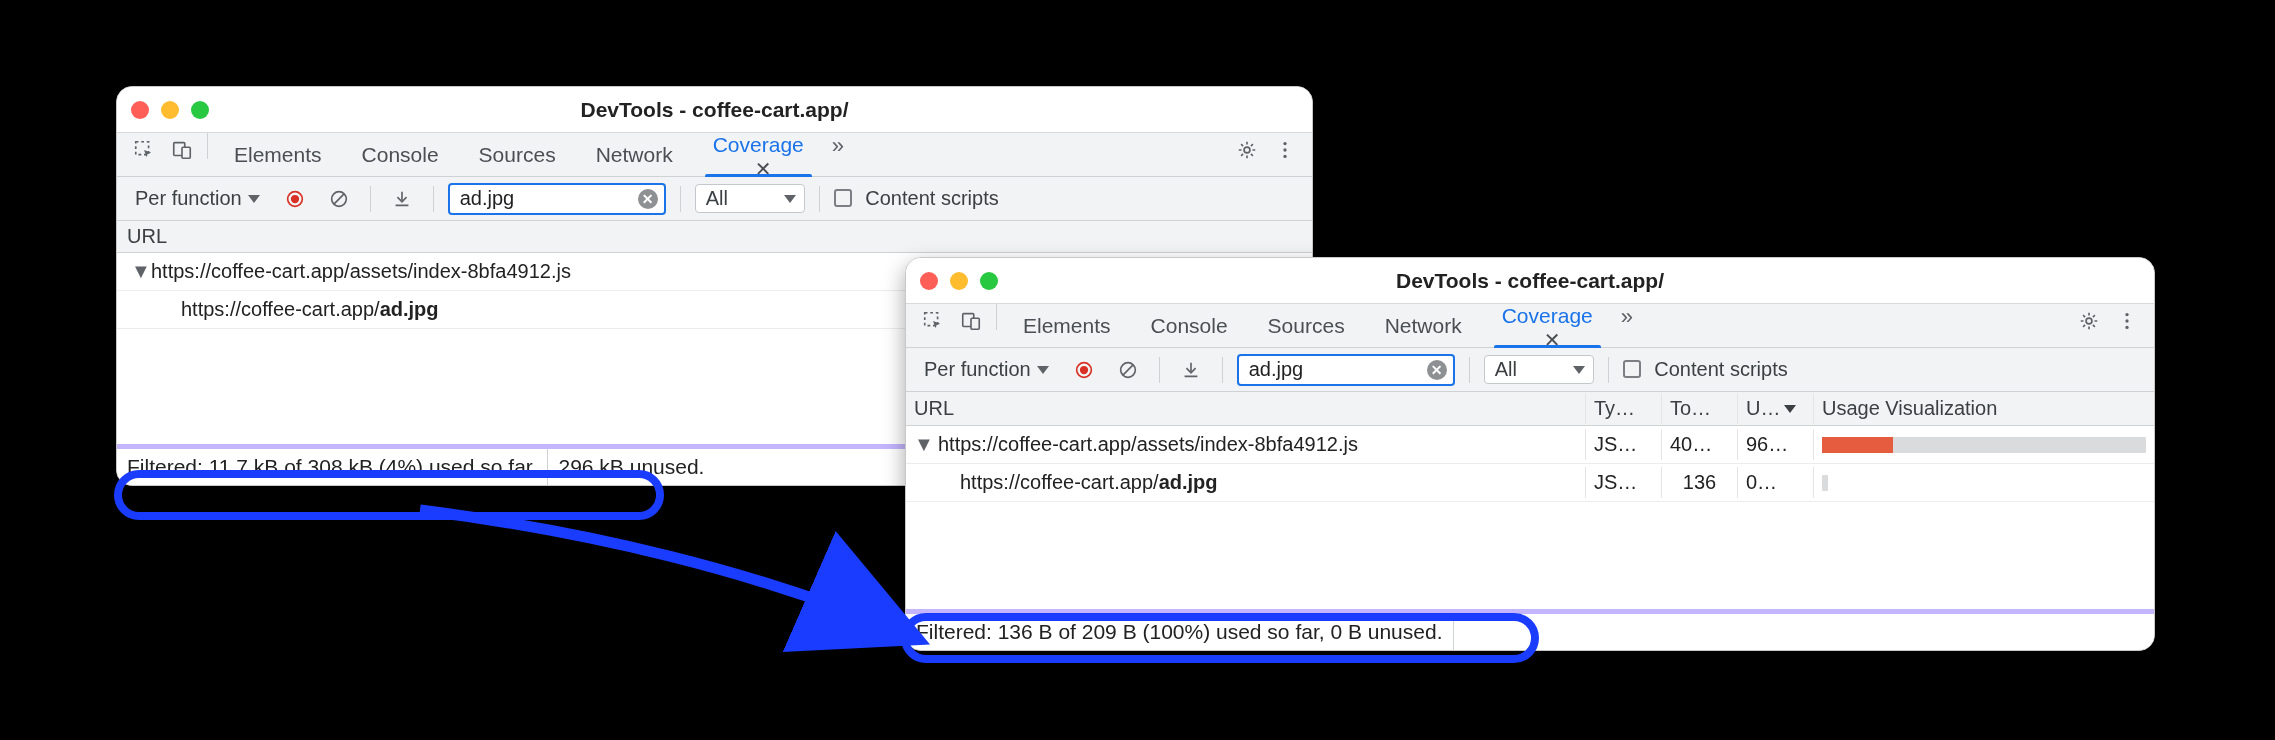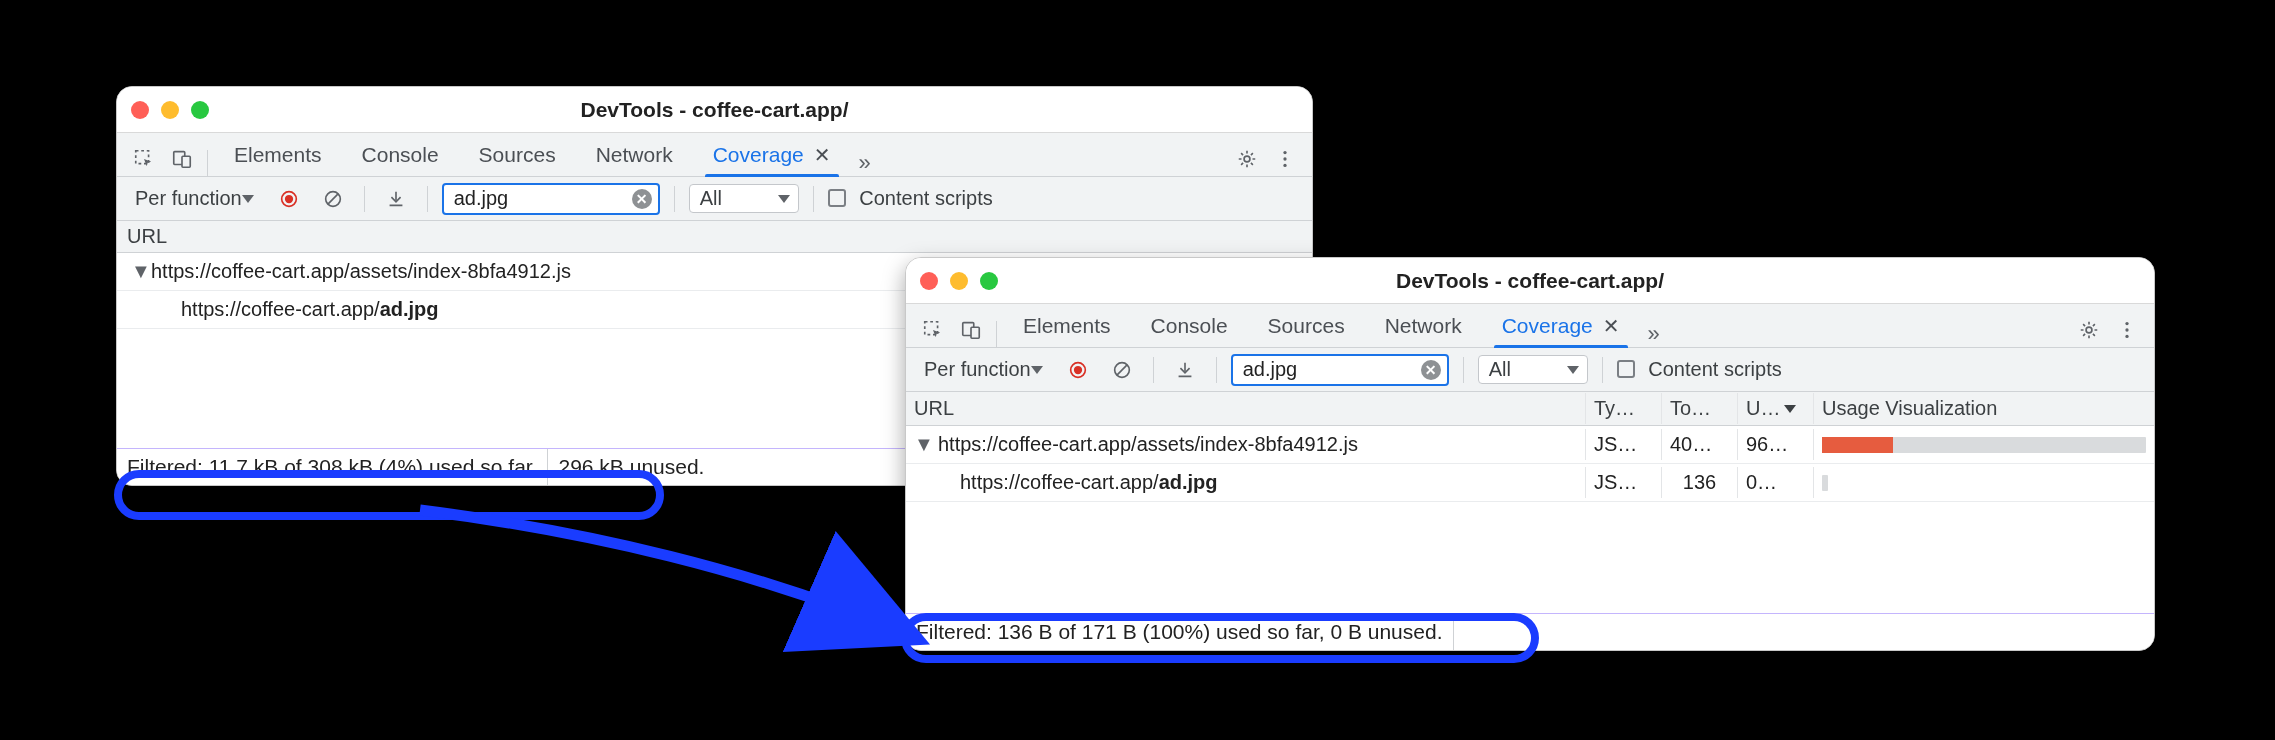--- a/index.html
+++ b/index.html
@@ -29,62 +29,62 @@
   .dot { width: 18px; height: 18px; border-radius: 50%; }
   .dot.red    { background: #ff5f57; }
   .dot.yellow { background: #febc2e; }
   .dot.green  { background: #28c840; }
   .title { flex: 1; text-align: center; font-weight: 600; font-size: 21px; color: #222; }
   .title-spacer { width: 78px; }
 
   
   .tabs {
     height: 44px;
-    display: flex; align-items: flex-end;
+    display: flex; align-items: flex-start;
     padding: 0 10px;
     background: #f1f3f4;
     border-bottom: 1px solid #cfd2d5;
     gap: 4px;
   }
   .tabs .ibtn, .toolbar .ibtn {
     width: 34px; height: 34px;
     display: flex; align-items: center; justify-content: center;
     border-radius: 4px;
     color: #5f6368;
   }
   .tab {
     padding: 0 18px;
     height: 100%;
     display: flex; align-items: center;
     color: #4b4f54;
     font-size: 21px;
     cursor: default;
   }
-  .tab.active { color: #1a73e8; position: relative; }
+  .tab.active { color: #1a73e8; position: relative; flex-direction: column; }
   .tab.active::after {
     content: ""; position: absolute; left: 10px; right: 10px; bottom: -1px;
     height: 3px; background: #1a73e8; border-radius: 2px 2px 0 0;
   }
   .tab .x { margin-left: 10px; color: #4b4f54; font-size: 20px; }
   .chevrons { padding: 0 6px; color: #5f6368; font-size: 22px; }
   .tabs .spacer { flex: 1; }
 
   
   .toolbar {
     height: 44px;
     display: flex; align-items: center;
     padding: 0 10px;
     gap: 10px;
     background: #f1f3f4;
     border-bottom: 1px solid #cfd2d5;
     font-size: 20px;
     color: #3c4043;
   }
   .select {
-    display: flex; align-items: center; 
+    display: flex; align-items: center; gap: 6px;
     padding: 2px 8px;
     color: #3c4043;
   }
   .select.boxed {
     border: 1px solid #c4c7cb;
     border-radius: 4px;
     background: #fff;
     padding: 2px 26px 2px 10px;
     position: relative;
   }
@@ -173,21 +173,21 @@
   .tblrow .urlcell { display: flex; align-items: center; gap: 6px; }
   .tblrow .urlcell .caret { width: 18px; text-align: center; color: #5f6368; }
   .tblrow.child .urlcell { padding-left: 54px; }
   .bar { height: 16px; background: #d9dbdd; position: relative; border-radius: 1px; }
   .bar .used { position: absolute; left: 0; top: 0; bottom: 0; background: #e65c3f; }
   .bar.tiny { width: 6px; }
 
   
   .status {
     display: flex;
-    border-top: 1px solid #c4b5fd;
+    border-top: 5px solid #c4b5fd;
     font-size: 21px;
     color: #222;
     background: #fff;
   }
   .status > div { padding: 6px 10px; white-space: nowrap; overflow: hidden; text-overflow: ellipsis; }
   .status .seg1 { border-right: 1px solid #cfd2d5; }
   #winA .status .seg1 { flex: 0 0 auto; }
   #winA .status .seg2 { flex: 1; }
   #winB .status .seg1 { flex: 0 0 auto; }
   #winB .status .seg2 { flex: 1; }
@@ -467,21 +467,21 @@
       </div>
       <div>JS…</div>
       <div style="text-align:center">136</div>
       <div>0…</div>
       <div>
         <div class="bar tiny"></div>
       </div>
     </div>
 
     <div class="status" style="position:absolute;left:0;right:0;bottom:0">
-      <div class="seg1">Filtered: 136 B of 171 B (100%) used so far, 0 B unused.</div>
+      <div class="seg1">Filtered: 136 B of 209 B (100%) used so far, 0 B unused.</div>
     </div>
   </div>
 
   <div class="ring" id="ringA"></div>
   <div class="ring" id="ringB"></div>
 
   <svg class="arrow" id="arrow" viewBox="0 0 560 180">
     <defs>
       <marker id="ah" markerWidth="14" markerHeight="14" refX="11" refY="6" orient="auto">
         <path d="M0,0 L12,6 L0,12 Z" fill="#1a3cff"></path>

